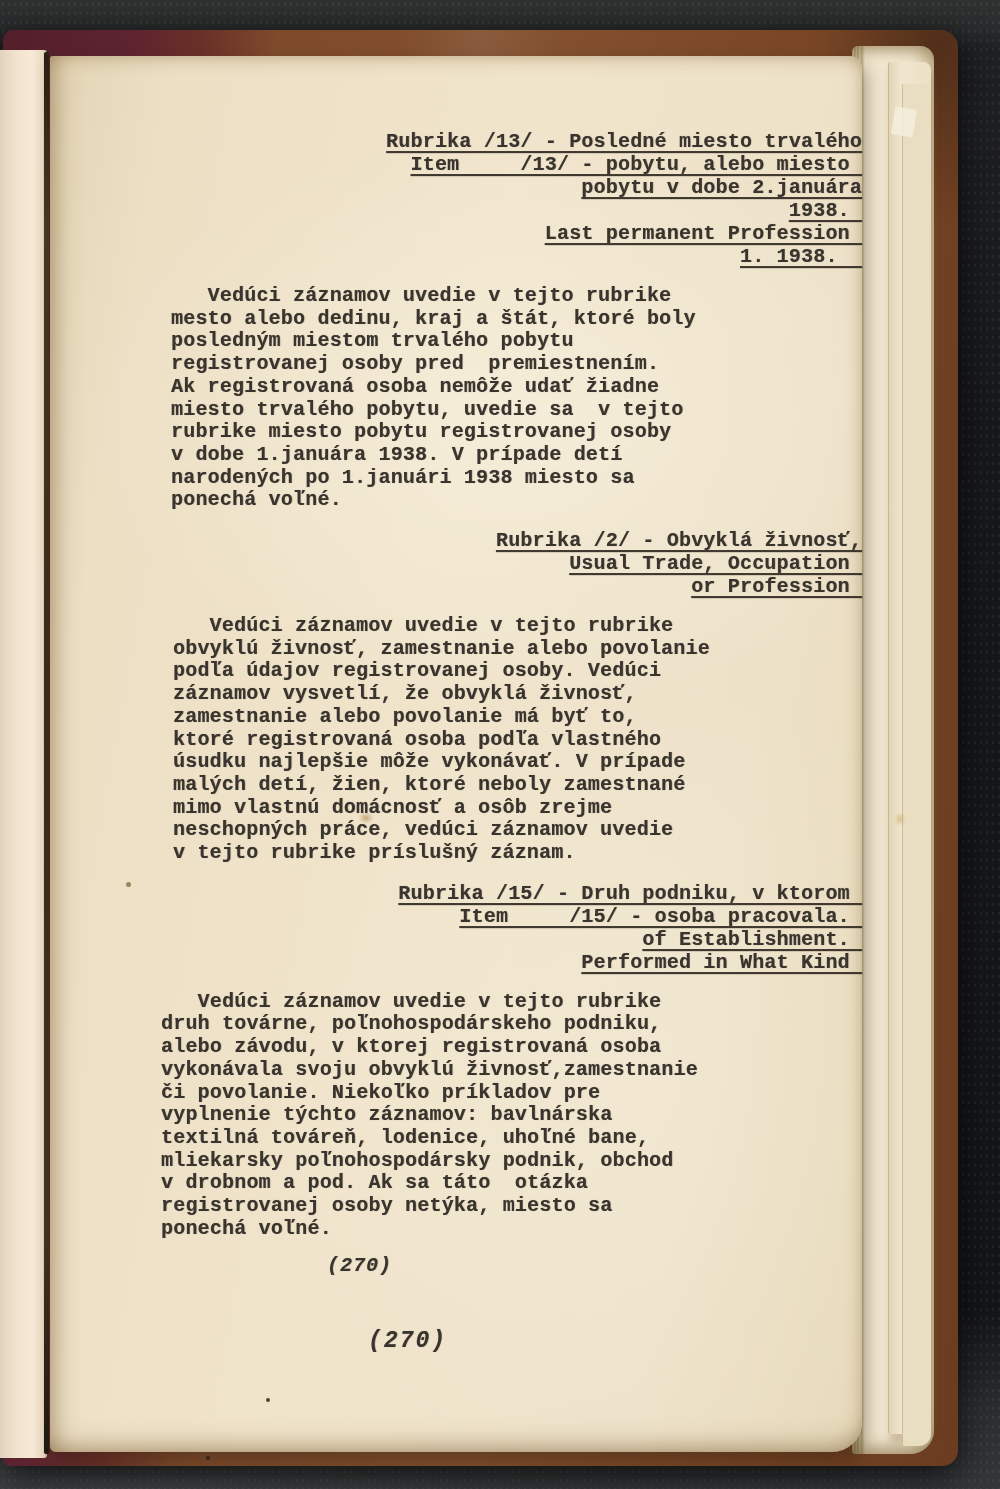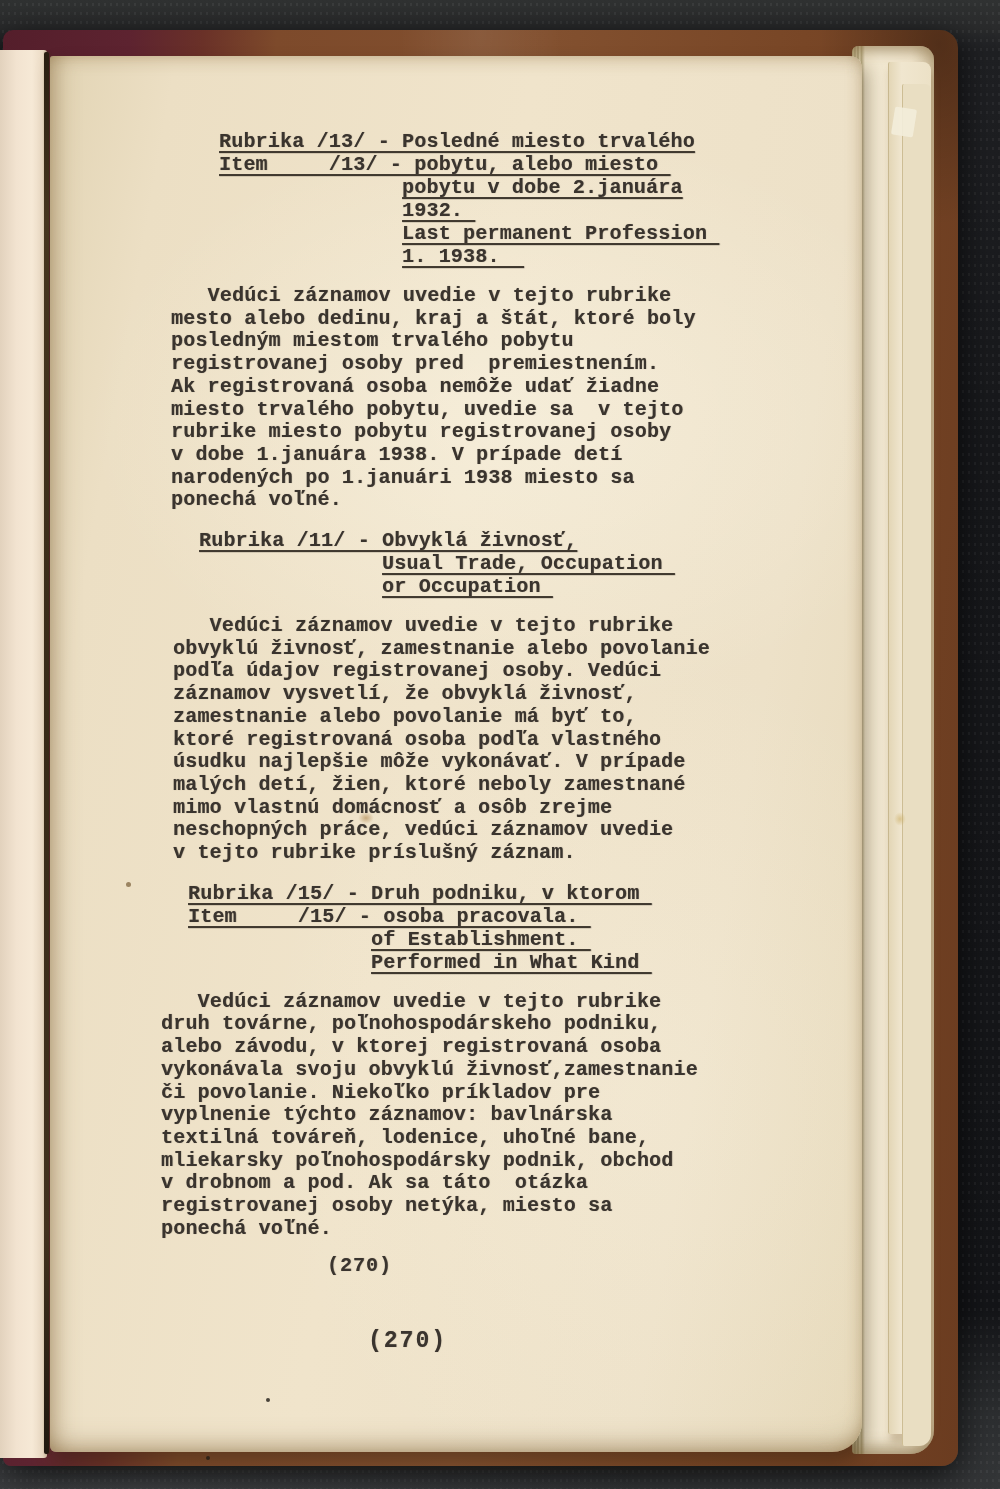--- a/index.html
+++ b/index.html
@@ -63,37 +63,37 @@
                inset -10px 0 18px -12px rgba(130,100,50,.4),
                inset 0 -20px 26px -16px rgba(120,90,45,.5),
                inset 0 14px 18px -14px rgba(140,110,60,.35),
                4px 10px 18px rgba(40,25,10,.35);
   }
   .content{
     position:relative;padding:74px 0 0 111px;
     color:#3a342e;font-size:20px;font-weight:700;letter-spacing:.2px;
     text-shadow:.4px .3px .7px rgba(42,36,30,.5);
   }
-  .h-row{line-height:23px;white-space:pre;}
+  .h-row{line-height:23px;white-space:pre;text-align:right;}
   .heading{margin-bottom:15px;}
   .u{
     text-decoration:underline;text-decoration-thickness:2px;
     text-underline-offset:4px;text-decoration-skip-ink:none;
     text-decoration-color:rgba(52,45,36,.88);
   }
   .para{line-height:22.7px;white-space:pre;margin:17px;}
   section.s13 .heading{margin-left:58px;}
   section.s14 .heading{margin-left:38px;}
   section.s15 .heading{margin-left:27px;}
   section.s13 .para{margin-left:10px;}
   section.s14 .para{margin-left:12px;}
   section.s15 .para{margin-left:0;}
   section.s13{margin-bottom:8px;}
   section.s14{margin-bottom:12px;}
-  .pagenum{position:absolute;color:#3a342e;font-weight:700;}
+  .pagenum{position:absolute;color:#3a342e;font-weight:700;font-style:italic;}
   .pagenum-1{left:277px;top:1198px;font-size:20px;letter-spacing:1px;}
   .pagenum-2{left:318px;top:1272px;font-size:23px;letter-spacing:2px;}
   .spot{position:absolute;border-radius:50%;z-index:5;pointer-events:none;}
   .spot-1{left:308px;top:756px;width:16px;height:12px;background:radial-gradient(rgba(150,98,30,.45),rgba(150,98,30,0) 70%);}
   .spot-2{left:216px;top:1342px;width:4px;height:4px;background:rgba(30,26,20,.8);}
   .spot-3{left:156px;top:1400px;width:4px;height:4px;background:rgba(30,26,20,.75);}
   .spot-4{left:76px;top:826px;width:5px;height:5px;background:rgba(100,70,30,.6);}
   .spot-5{left:894px;top:812px;width:12px;height:14px;background:radial-gradient(rgba(200,168,88,.55),rgba(200,168,88,0) 70%);}
   .chip{position:absolute;left:893px;top:108px;width:22px;height:28px;z-index:3;
     background:rgba(243,237,218,.9);transform:rotate(9deg);border-radius:2px;}
@@ -111,41 +111,41 @@
   <div class="gutter"></div>
 
   <div class="page">
     <div class="content">
 
       <section class="s13">
         <div class="heading">
           <div class="h-row"><span class="pre"></span><span class="u">Rubrika /13/ - Posledné miesto trvalého</span></div>
           <div class="h-row"><span class="pre"></span><span class="u">Item     /13/ - pobytu, alebo miesto </span></div>
           <div class="h-row"><span class="pre">               </span><span class="u">pobytu v dobe 2.januára</span></div>
-          <div class="h-row"><span class="pre">               </span><span class="u">1932. </span></div>
+          <div class="h-row"><span class="pre">               </span><span class="u">1938. </span></div>
           <div class="h-row"><span class="pre">               </span><span class="u">Last permanent Profession </span></div>
           <div class="h-row"><span class="pre">               </span><span class="u">1. 1938.  </span></div>
         </div>
         <div class="para">   Vedúci záznamov uvedie v tejto rubrike
 mesto alebo dedinu, kraj a štát, ktoré boly
 posledným miestom trvalého pobytu
 registrovanej osoby pred  premiestnením.
 Ak registrovaná osoba nemôže udať žiadne
 miesto trvalého pobytu, uvedie sa  v tejto
 rubrike miesto pobytu registrovanej osoby
 v dobe 1.januára 1938. V prípade detí
 narodených po 1.januári 1938 miesto sa
 ponechá voľné.</div>
       </section>
 
       <section class="s14">
         <div class="heading">
-          <div class="h-row"><span class="pre"></span><span class="u">Rubrika /11/ - Obvyklá živnosť,</span></div>
+          <div class="h-row"><span class="pre"></span><span class="u">Rubrika /2/ - Obvyklá živnosť,</span></div>
           <div class="h-row"><span class="pre">               </span><span class="u">Usual Trade, Occupation </span></div>
-          <div class="h-row"><span class="pre">               </span><span class="u">or Occupation </span></div>
+          <div class="h-row"><span class="pre">               </span><span class="u">or Profession </span></div>
         </div>
         <div class="para">   Vedúci záznamov uvedie v tejto rubrike
 obvyklú živnosť, zamestnanie alebo povolanie
 podľa údajov registrovanej osoby. Vedúci
 záznamov vysvetlí, že obvyklá živnosť,
 zamestnanie alebo povolanie má byť to,
 ktoré registrovaná osoba podľa vlastného
 úsudku najlepšie môže vykonávať. V prípade
 malých detí, žien, ktoré neboly zamestnané
 mimo vlastnú domácnosť a osôb zrejme

